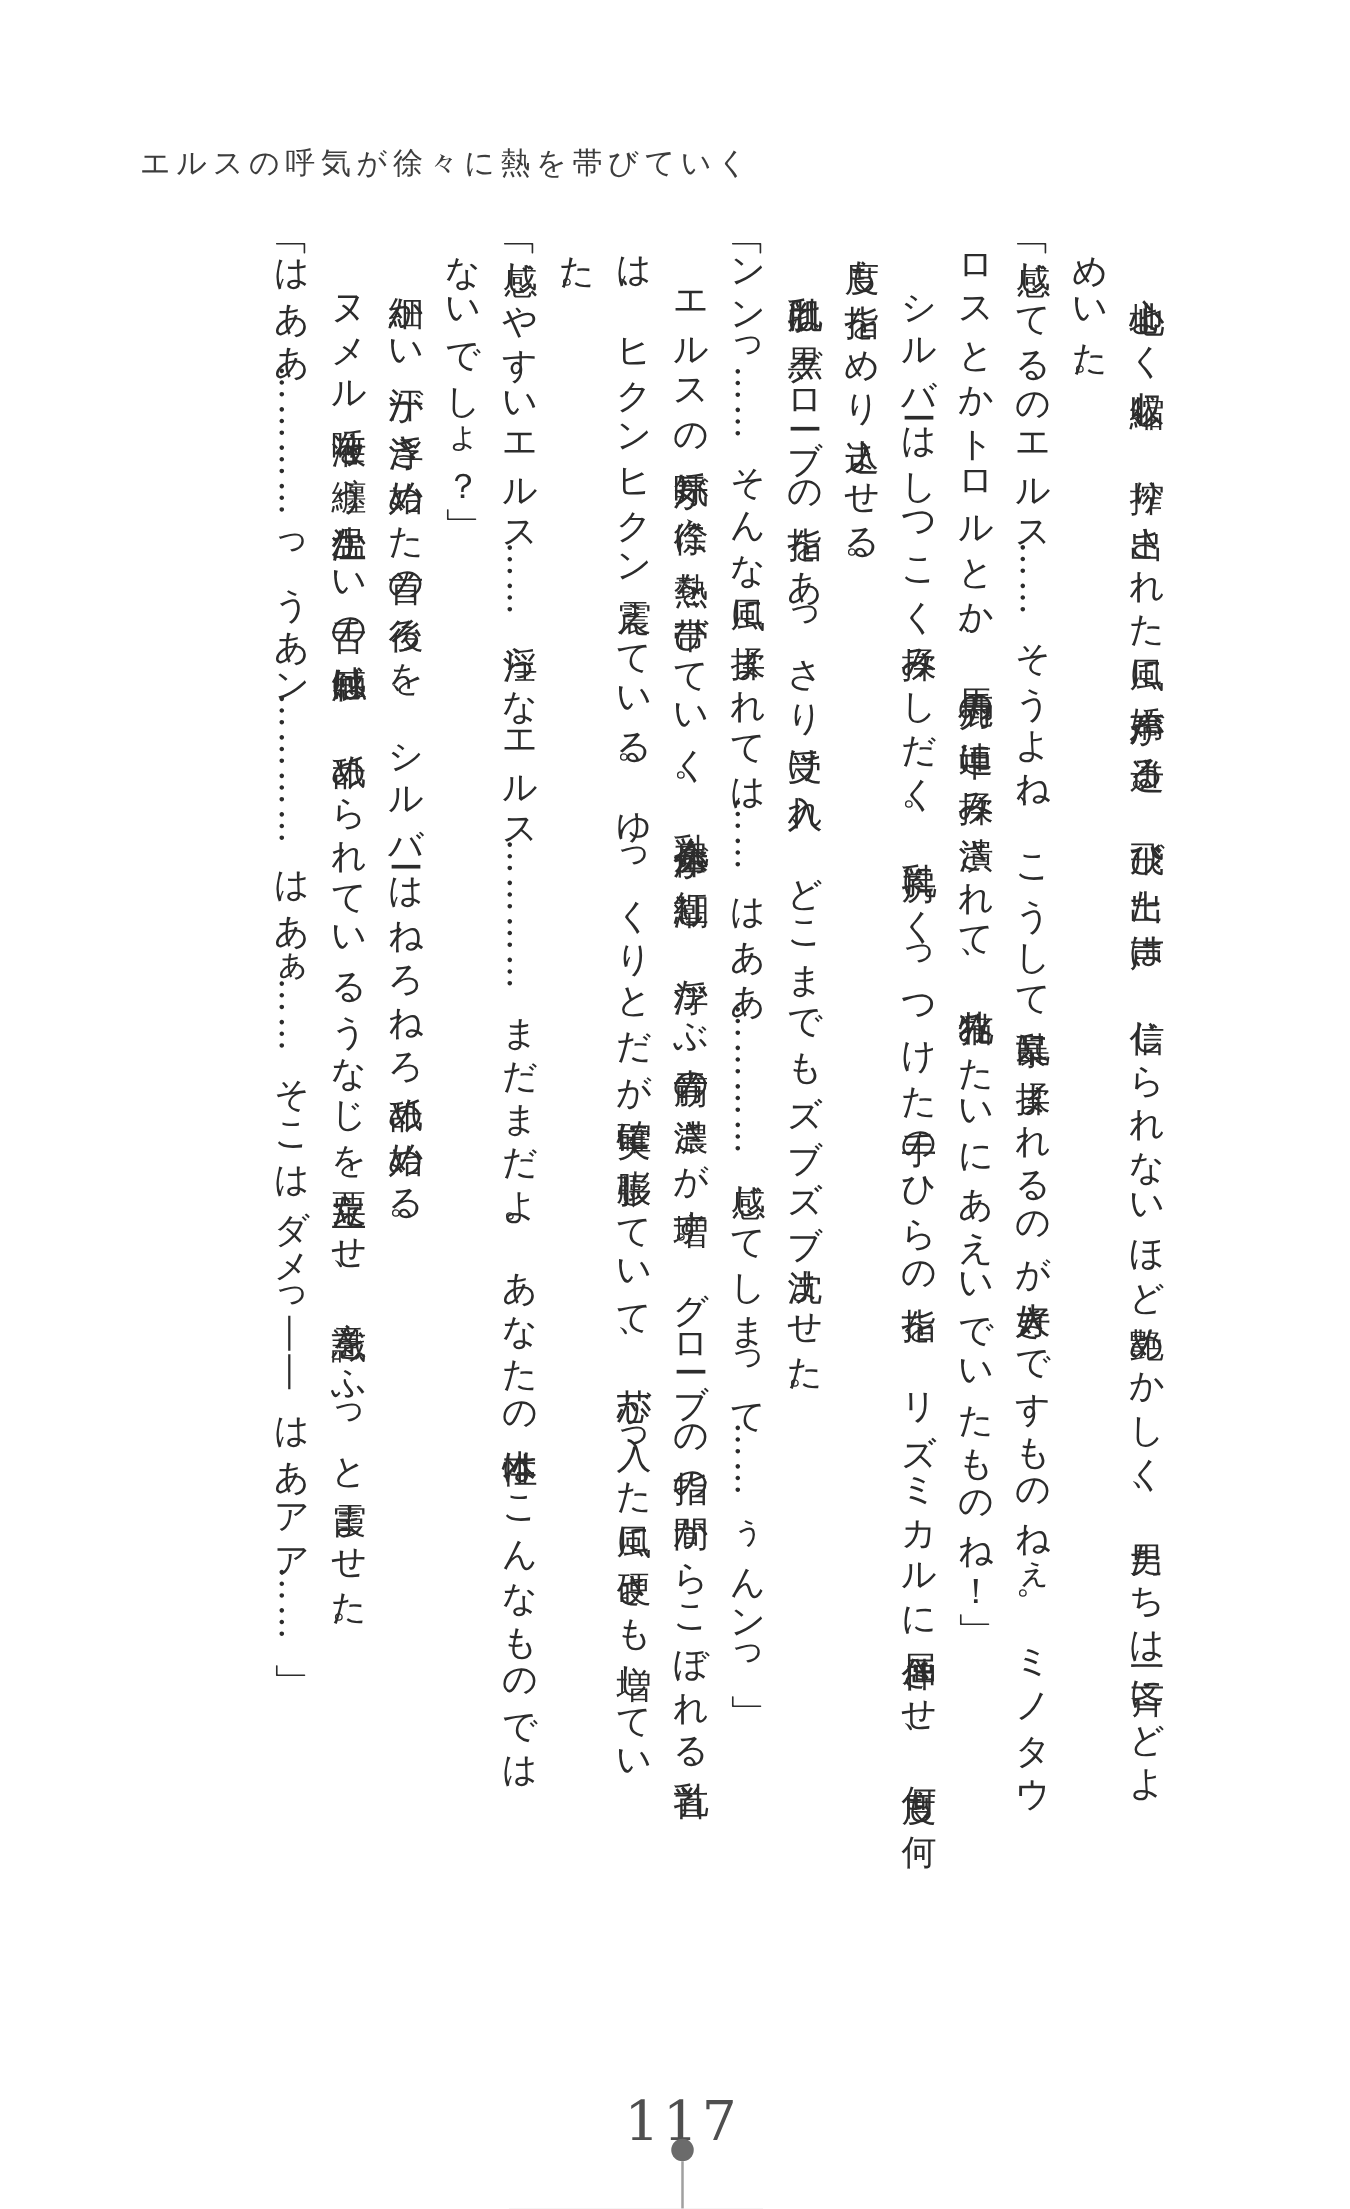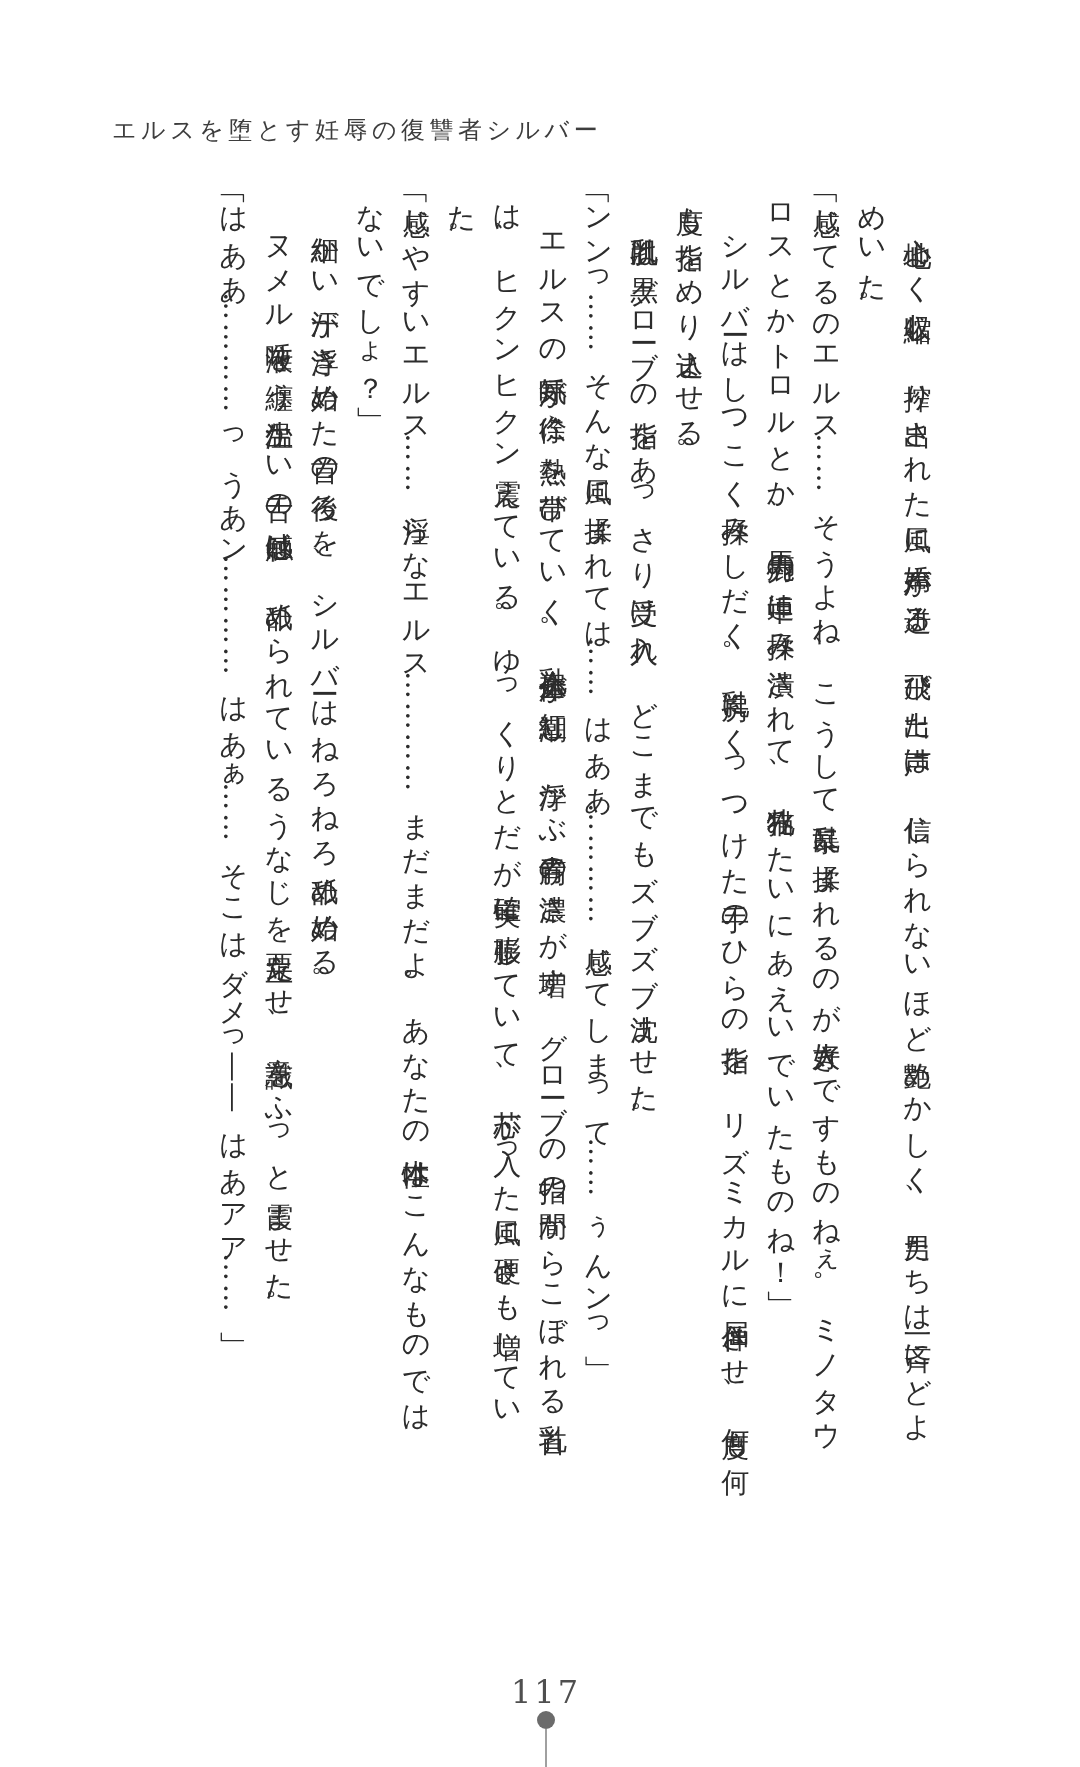--- a/index.html
+++ b/index.html
@@ -46,21 +46,21 @@
     text-indent: 30.75px;
   }
   .page-footer {
     position: absolute;
     left: 446px;
     top: 1676px;
     width: 200px;
     text-align: center;
   }
   .page-number {
-    font-size: 32px;
+    font-size: 44px;
     letter-spacing: 3px;
     color: #4f4f4f;
     font-family: "DejaVu Serif", serif;
     line-height: 1;
     display: block;
   }
   .footer-dot {
     position: absolute;
     left: 537px;
     top: 1711px;
@@ -76,21 +76,21 @@
     width: 2px;
     height: 38px;
     background: #a0a0a0;
   }
 </style>
 </head>
 <body>
 
 <div class="page">
 
-  <div class="running-head">エルスを堕とす妊辱の復讐者シルバー</div>
+  <div class="running-head">エルスの呼気が徐々に熱を帯びていく</div>
 
   <div class="body-text">
       <p class="narration">心地よく収縮し、搾り出された風に嬌声が迸る。飛び出た声は、信じられないほど艶めかしく、男たちは一斉にどよめいた。</p>
       <p class="dialogue">「感じてるのエルス……そうよね、こうして乱暴に揉まれるのが大好きですものねぇ。ミノタウロスとかトロルとか、馬鹿力の連中に揉み潰されて、牝猫みたいにあえいでいたものね！」</p>
       <p class="narration">シルバーはしつこく揉みしだく。乳房にくっつけた手のひらの指を、リズミカルに屈伸させ、何度も何度も指をめり込ませる。</p>
       <p class="narration">乳肌は黒グローブの指をあっさり受け入れ、どこまでもズブズブ沈ませた。</p>
       <p class="dialogue">「ンンっ……そんな風に揉まれては……はああ…………感じてしまって……ぅんンっ」</p>
       <p class="narration">エルスの呼気が徐々に熱を帯びていく。乳房全体が紅潮し、浮かぶ青筋の濃さが増す。グローブの指の間からこぼれる乳首は、ヒクンヒクン震えている。ゆっくりとだが確実に膨張していて、芯が入った風に硬さも増していた。</p>
       <p class="dialogue">「感じやすいエルス……淫らなエルス…………まだまだよ。あなたの本性はこんなものではないでしょ？」</p>
       <p class="narration">細かい汗が浮き始めた首の後ろを、シルバーはねろねろ舐め始める。</p>

